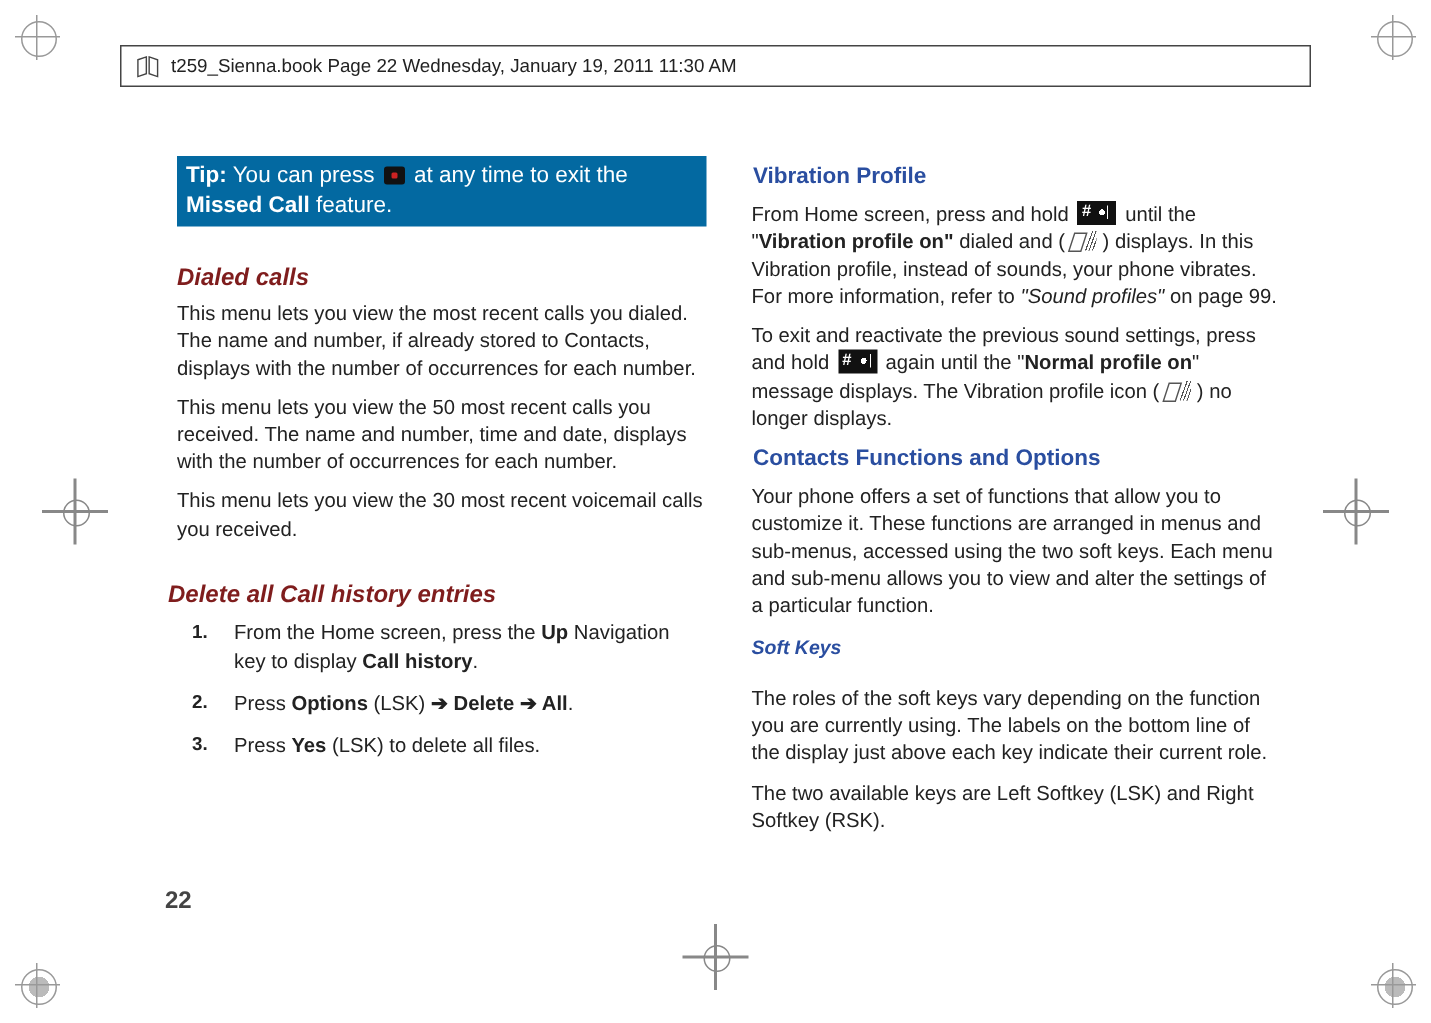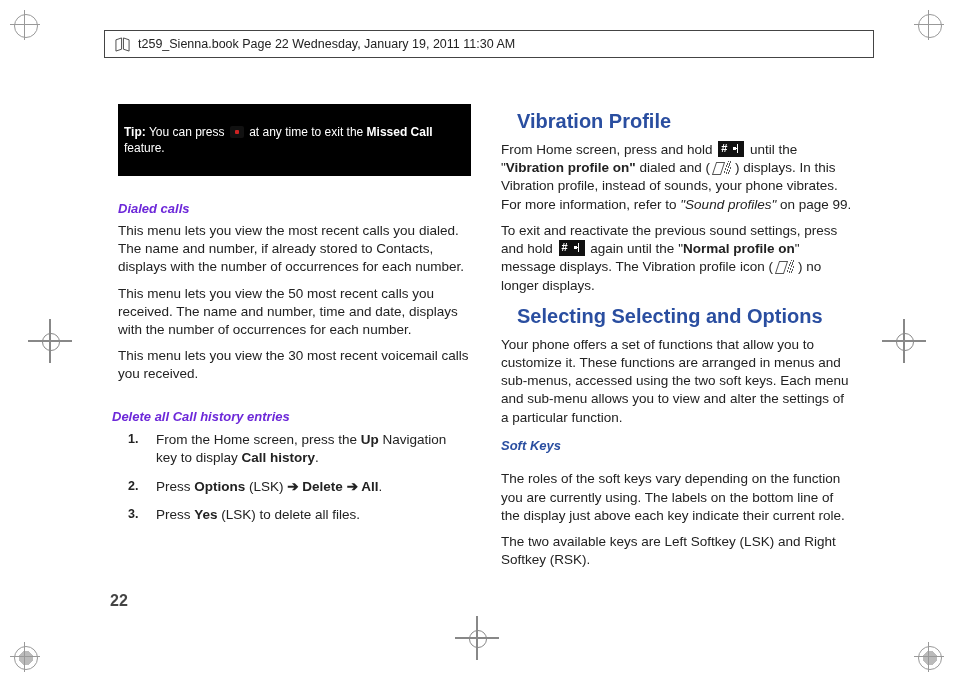--- a/index.html
+++ b/index.html
@@ -13,34 +13,34 @@
   .cm.tl{left:10px;top:10px;} .cm.tr{right:10px;top:10px;}
   .cm.bl{left:10px;bottom:10px;} .cm.br{right:10px;bottom:10px;}
   .cross{position:absolute;width:44px;height:44px;}
   .cross::before,.cross::after{content:"";position:absolute;background:#888;}
   .cross::before{left:0;top:21px;width:44px;height:2px;}
   .cross::after{left:21px;top:0;width:2px;height:44px;}
   .cross .c{position:absolute;left:14px;top:14px;width:16px;height:16px;border:1px solid #888;border-radius:50%;}
   .cross.left{left:28px;top:319px;} .cross.right{right:28px;top:319px;}
   .cross.bottom{left:455px;bottom:22px;}
   
-  .hdr{position:absolute;left:80px;top:30px;right:80px;height:26px;border:1px solid #444;display:flex;align-items:center;padding:0 10px;font-size:12.5px;gap:8px;margin-left:24px;}
+  .hdr{position:absolute;left:80px;top:30px;right:80px;height:26px;border:1px solid #444;display:flex;align-items:center;padding:0 10px;font-size:12.5px;gap:8px;}
   .hdr .book-icon{width:15px;height:15px;display:inline-block;}
   .hdr .book-icon svg{display:block;}
   
   .cols{position:absolute;left:118px;right:100px;top:104px;bottom:90px;display:flex;gap:30px;}
   .col{flex:1 1 0;font-size:13.5px;line-height:1.35;}
   .pnum{position:absolute;left:110px;bottom:72px;font-size:16px;color:#444;font-weight:bold;}
   
-  .tip{background:#000000;color:#fff;font-size:12px;padding:20px 6px;margin-bottom:10px;}
+  .tip{background:#0369a1;color:#fff;font-size:15px;padding:3px 6px;margin-bottom:10px;}
   .tip b{font-weight:bold;}
   .tip .key{display:inline-block;width:14px;height:12px;background:#111;border-radius:2px;position:relative;vertical-align:-2px;margin:0 2px;}
   .tip .key::after{content:"";position:absolute;left:5px;top:4px;width:4px;height:4px;background:#c22;border-radius:1px;}
-  .h-blue{color:#6d28d9;font-weight:bold;font-style:italic;font-size:13px;margin:24px 0 4px;}
-  .h-bluebold{color:#2a4ea0;font-weight:900;font-size:20px;margin:4px 16px 6px;font-family:Arial,Helvetica,sans-serif;}
+  .h-blue{color:#7f1d1d;font-weight:bold;font-style:italic;font-size:16px;margin:24px 0 4px;}
+  .h-bluebold{color:#2a4ea0;font-weight:900;font-size:15px;margin:4px 1px 6px;font-family:Arial,Helvetica,sans-serif;}
   .h-sub{color:#2a4ea0;font-weight:bold;font-style:italic;font-size:13px;margin:10px 0 16px;}
   p{margin:4px 0 8px;}
   ol.steps{list-style:none;padding:0;margin:6px 0 0 10px;}
   ol.steps li{display:flex;gap:14px;margin-bottom:10px;}
   ol.steps .n{font-weight:bold;font-size:12.5px;min-width:14px;}
   .arrow{font-weight:bold;}
   .iconbox{display:inline-block;width:26px;height:16px;background:#111;vertical-align:-3px;margin:0 2px;position:relative;}
   .iconbox::before{content:"#";position:absolute;left:3px;top:0;color:#fff;font-size:11px;font-weight:bold;}
   .iconbox::after{content:"";position:absolute;right:3px;top:3px;width:9px;height:9px;background:
       linear-gradient(45deg,transparent 45%,#fff 45% 55%,transparent 55%),
@@ -137,21 +137,21 @@
 
   <div class="col">
     <div class="h-bluebold">Vibration Profile</div>
     <p>
       <span>From Home screen, press and hold </span><span class="iconbox spk"></span><span> until the "</span><b>Vibration profile on"</b><span> dialed and (</span><span class="vibicon"></span><span>) displays. In this Vibration profile, instead of sounds, your phone vibrates. For more information, refer to </span><em class="ref">"Sound profiles"</em><span>  on page 99.</span>
     </p>
     <p>
       <span>To exit and reactivate the previous sound settings, press and hold </span><span class="iconbox spk"></span><span> again until the "</span><b>Normal profile on</b><span>" message displays. The Vibration profile icon (</span><span class="vibicon"></span><span>) no longer displays.</span>
     </p>
 
-    <div class="h-bluebold">Selecting Selecting and Options</div>
+    <div class="h-bluebold">Contacts Functions and Options</div>
     <p>Your phone offers a set of functions that allow you to customize it. These functions are arranged in menus and sub-menus, accessed using the two soft keys. Each menu and sub-menu allows you to view and alter the settings of a particular function.</p>
 
     <div class="h-sub">Soft Keys</div>
     <p>The roles of the soft keys vary depending on the function you are currently using. The labels on the bottom line of the display just above each key indicate their current role.</p>
     <p>The two available keys are Left Softkey (LSK) and Right Softkey (RSK).</p>
   </div>
 </div>
 
 <div class="pnum">22</div>
 

